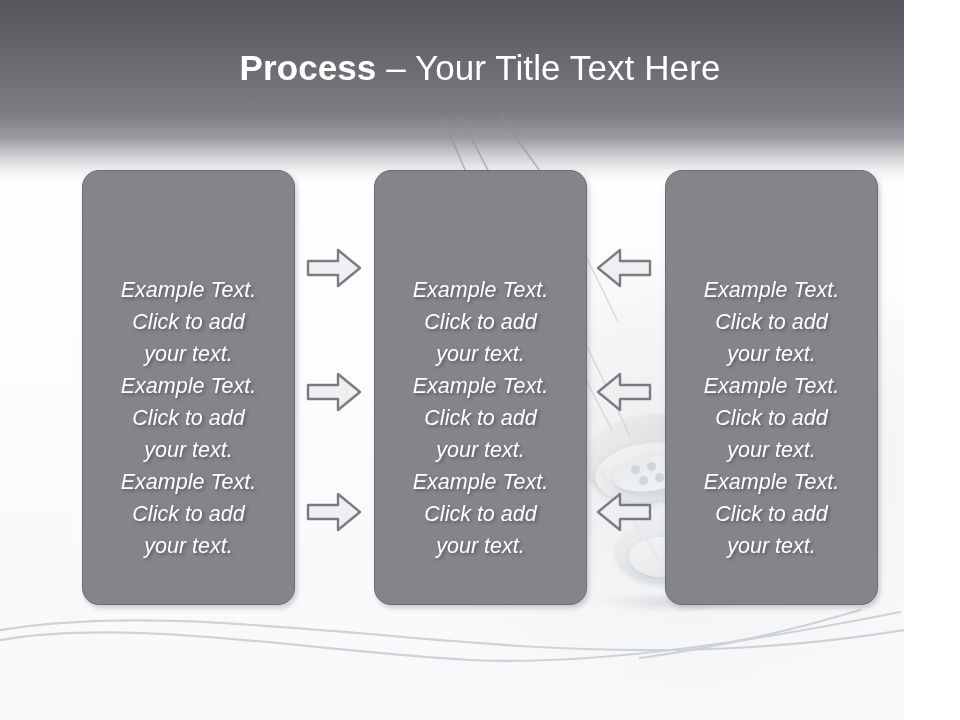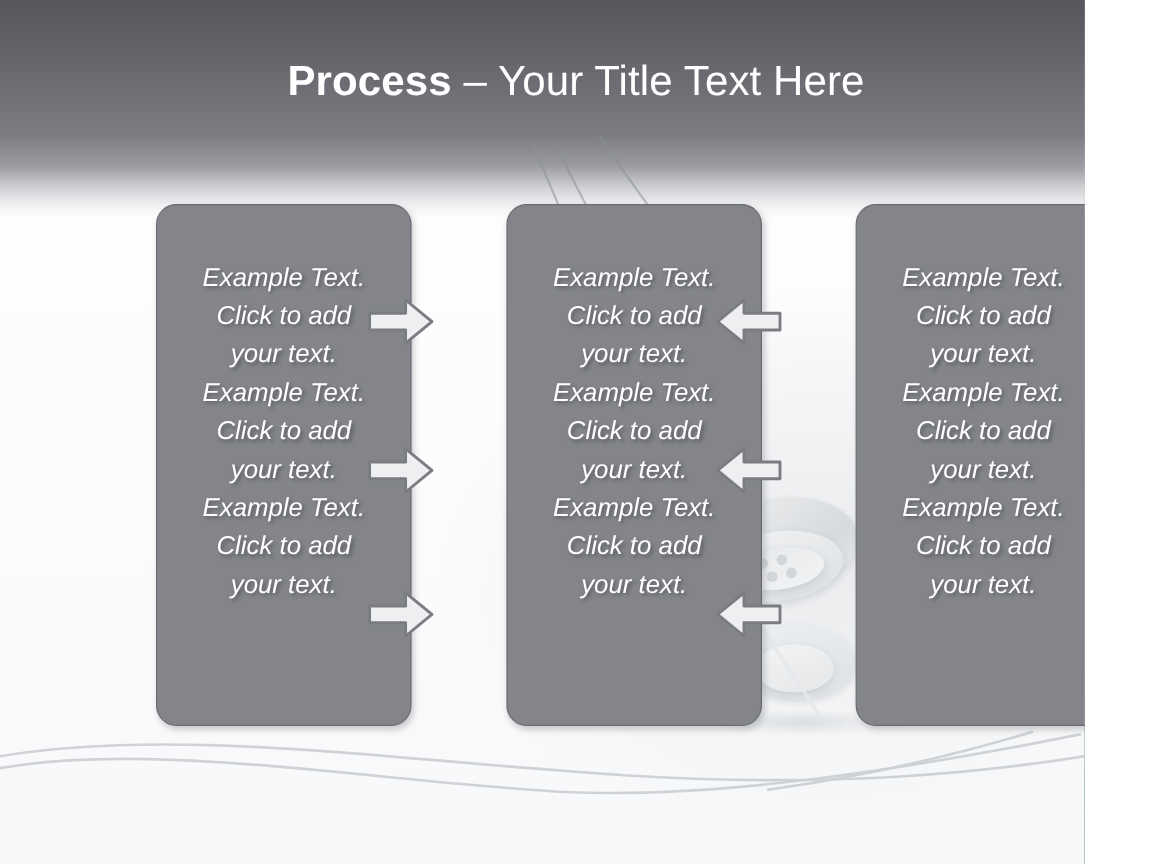--- a/index.html
+++ b/index.html
@@ -107,23 +107,22 @@
     top: 170px;
     width: 213px;
     height: 435px;
     border-radius: 17px;
     background: #83858b;
     border: 1.2px solid #6b6d73;
     box-shadow: 2px 3px 5px rgba(125,128,134,.38);
     box-sizing: border-box;
     display: flex;
     flex-direction: column;
-    justify-content: flex-start;
+    justify-content: flex-end;
     padding: 44px 10px 42px 10px;
-    margin-left: 48px;
   }
   #box-1 { left: 82px;  }
   #box-2 { left: 374px; }
   #box-3 { left: 665px; }
 
   .ptext {
     color: #ffffff;
     font-style: italic;
     font-size: 21.5px;
     line-height: 32px;

